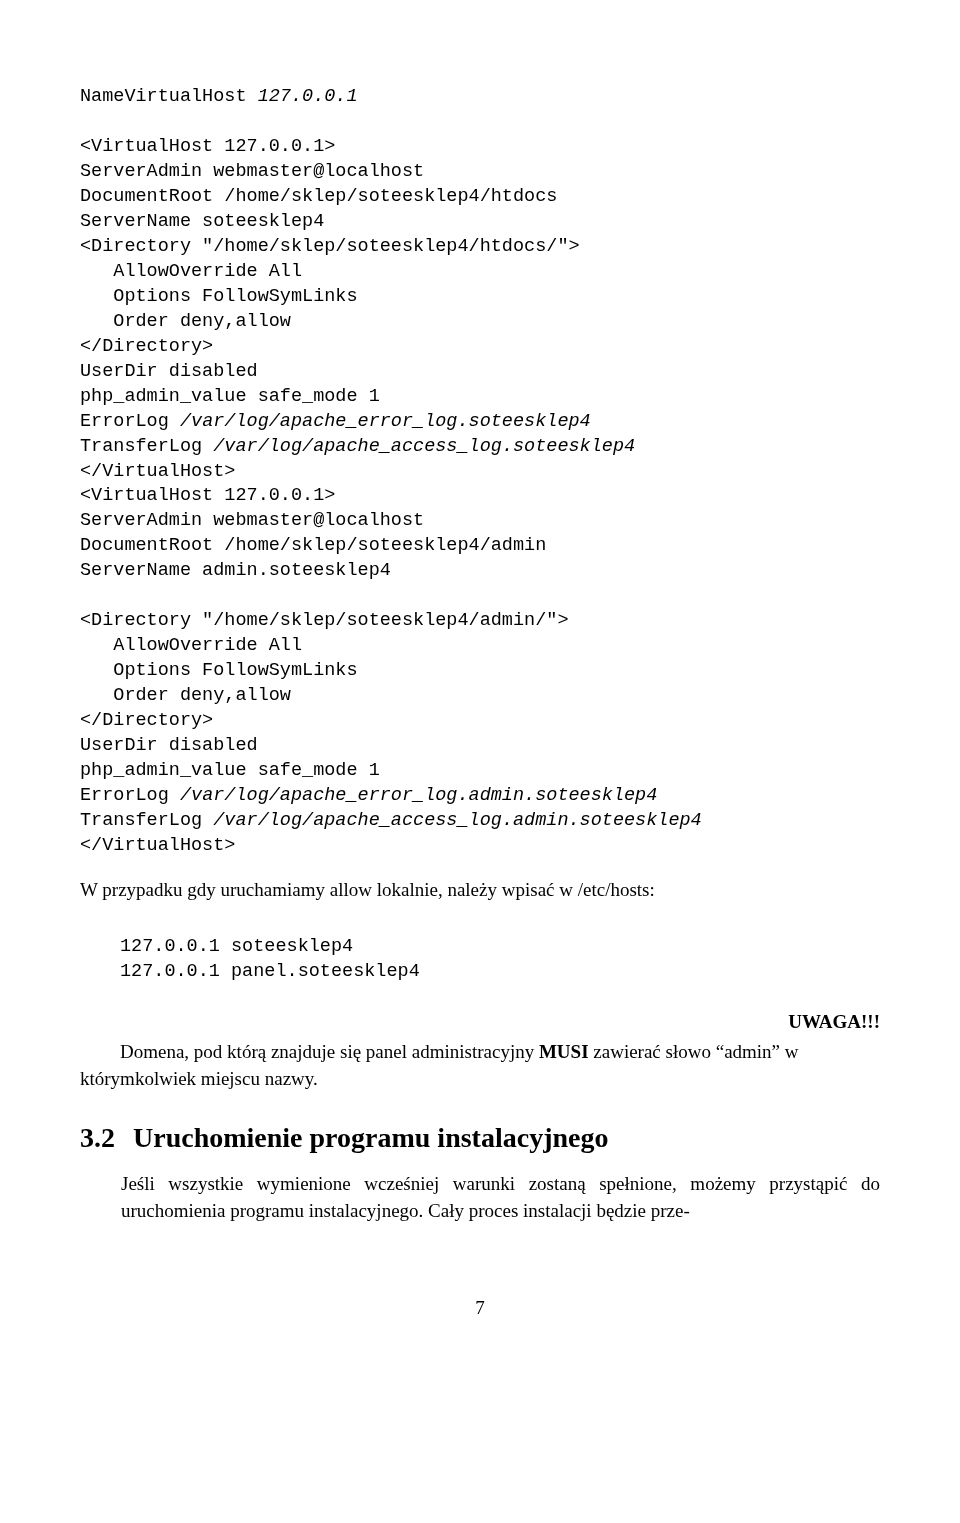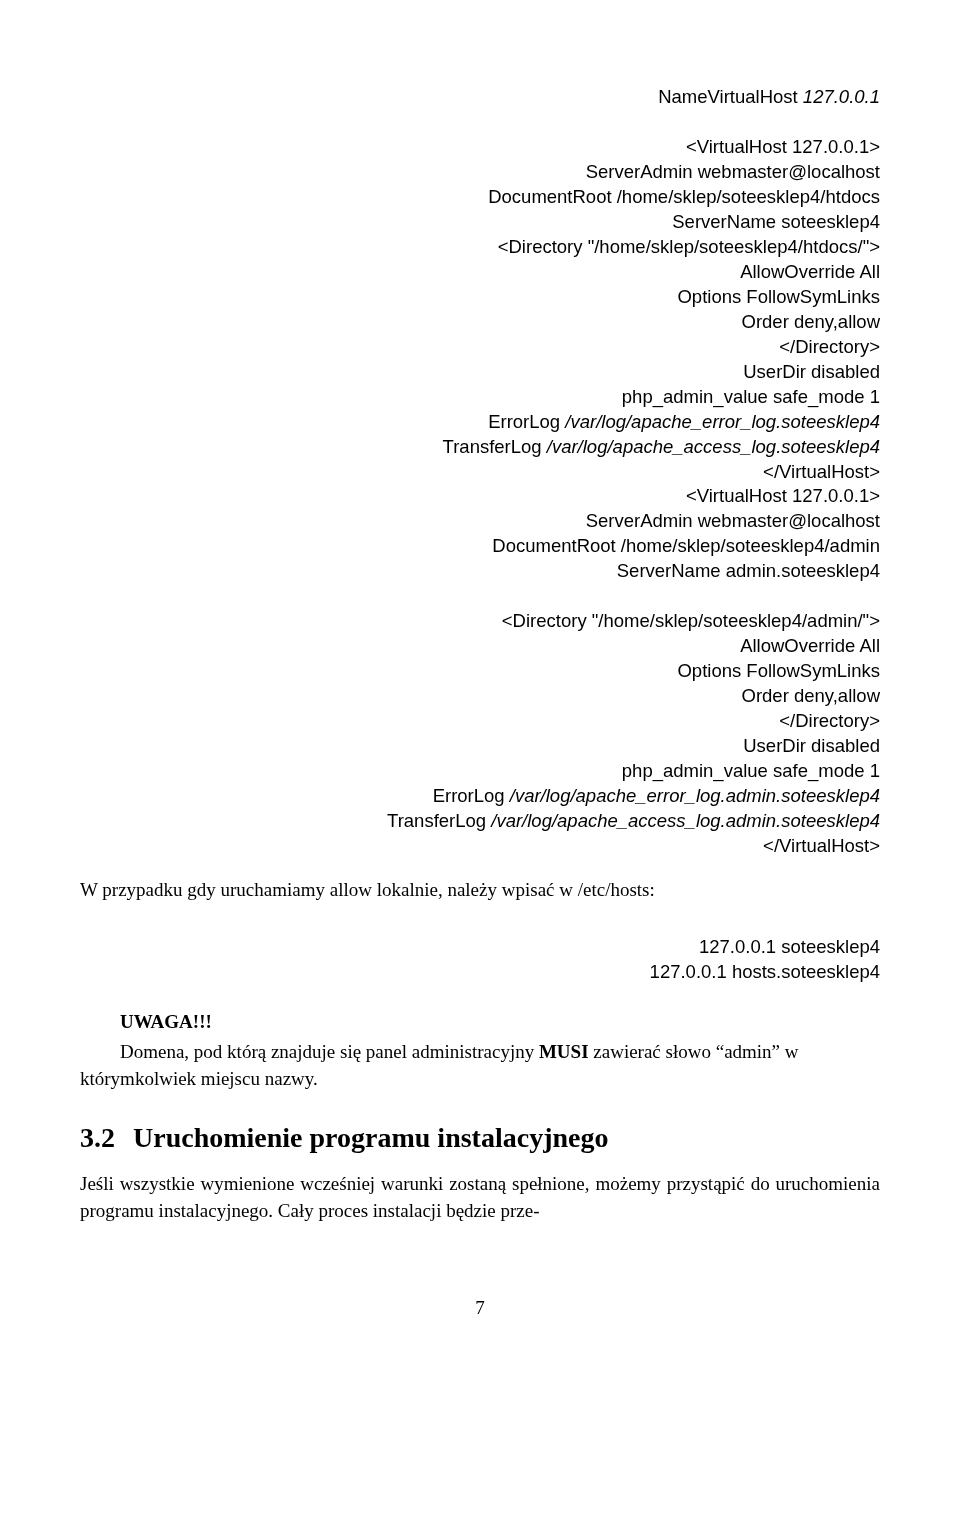--- a/index.html
+++ b/index.html
@@ -7,39 +7,39 @@
     background: #fff;
     color: #000;
     margin: 0;
     padding: 60px 80px 60px 80px;
     font-size: 19px;
     line-height: 1.4;
     width: 960px;
     box-sizing: border-box;
   }
   .mono {
-    font-family: Liberation Sans, sans-serif;
+    font-family: Liberation Mono, monospace;
     font-size: 18.5px;
     white-space: pre;
     line-height: 1.35;
-    text-align: right;
   }
   .italic { font-style: italic; }
   .para {
     font-family: "Times New Roman", Times, serif;
     font-size: 19px;
     margin: 18px 0 6px 0;
   }
   .indent { margin-left: 40px; display: block; }
   .indent2 { margin-left: 40px; }
   .heading-small {
     font-family: "Times New Roman", Times, serif;
     font-weight: bold;
     font-size: 19px;
     margin-top: 24px;
+    text-align: right;
   }
   .section-head {
     font-family: "Times New Roman", Times, serif;
     font-weight: bold;
     font-size: 28px;
     margin-top: 26px;
     margin-bottom: 14px;
   }
   .section-num { margin-right: 18px; }
   .pagenum {
@@ -84,27 +84,27 @@
 <span>php_admin_value safe_mode 1</span>
 <span>ErrorLog </span><span class="italic">/var/log/apache_error_log.admin.soteesklep4</span>
 <span>TransferLog </span><span class="italic">/var/log/apache_access_log.admin.soteesklep4</span>
 <span>&lt;/VirtualHost&gt;</span>
 </div>
 
 <div class="para">W przypadku gdy uruchamiamy allow lokalnie, należy wpisać w /etc/hosts:</div>
 
 <div class="mono indent">
 <span>127.0.0.1 soteesklep4</span>
-<span>127.0.0.1 hosts.soteesklep4</span>
+<span>127.0.0.1 panel.soteesklep4</span>
 </div>
 
 <div class="heading-small indent2">UWAGA!!!</div>
 <div class="para" style="margin-top:4px;">
   <span style="margin-left:40px;">Domena, pod którą znajduje się panel administracyjny </span><span class="bold">MUSI</span><span> zawierać słowo “admin” w którymkolwiek miejscu nazwy.</span>
 </div>
 
 <div class="section-head">
   <span class="section-num">3.2</span><span>Uruchomienie programu instalacyjnego</span>
 </div>
 
-<div class="para" style="text-align:justify; margin-top:6px;">Jeśli wszystkie wymienione wcześniej warunki zostaną spełnione, możemy przystąpić do uruchomienia programu instalacyjnego. Cały proces instalacji będzie prze-</div>
+<div class="para" style="text-align:justify; margin-top:6px;margin-left:41px;">Jeśli wszystkie wymienione wcześniej warunki zostaną spełnione, możemy przystąpić do uruchomienia programu instalacyjnego. Cały proces instalacji będzie prze-</div>
 
 <div class="pagenum">7</div>
 
 </body></html>

